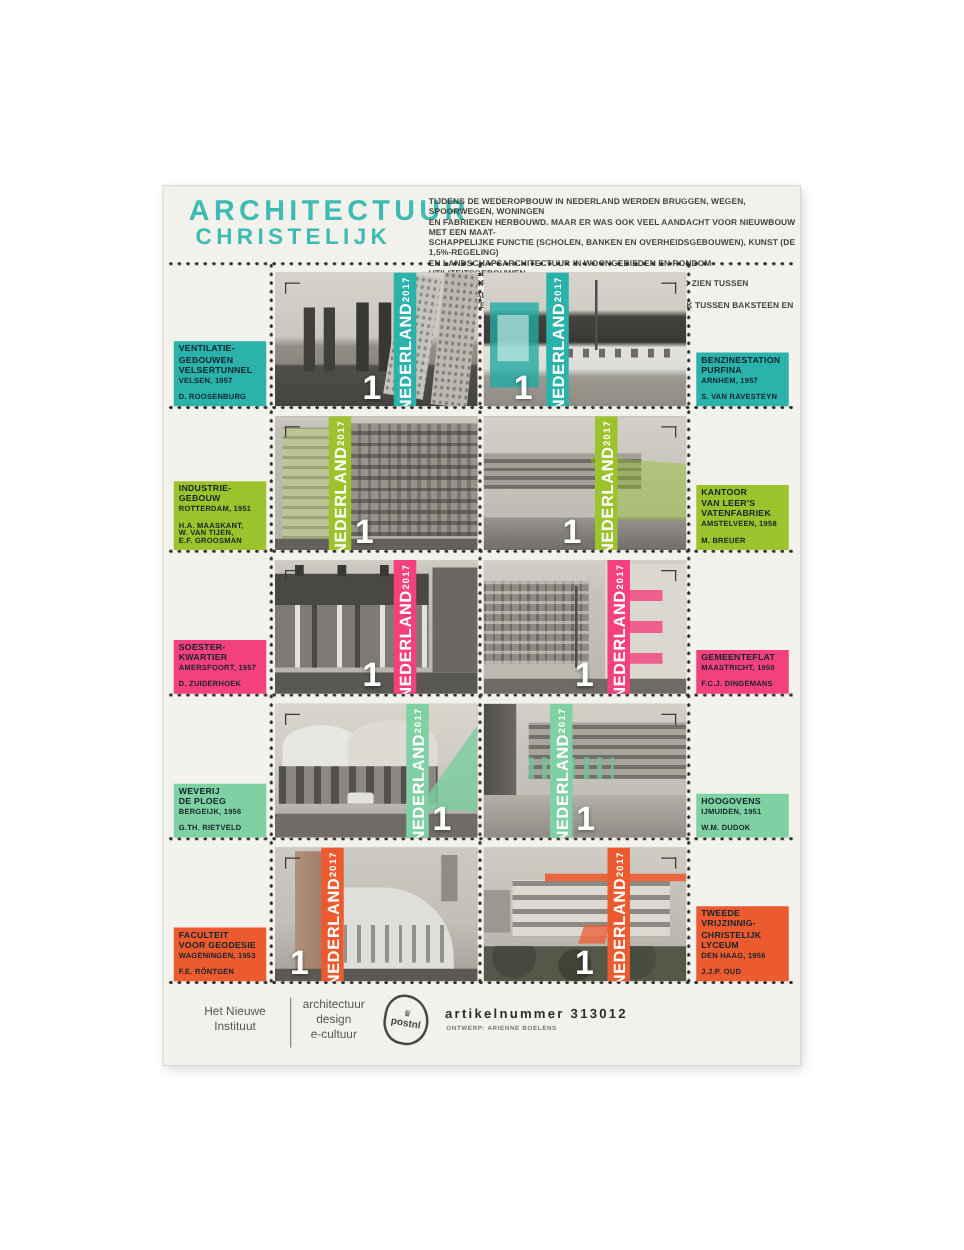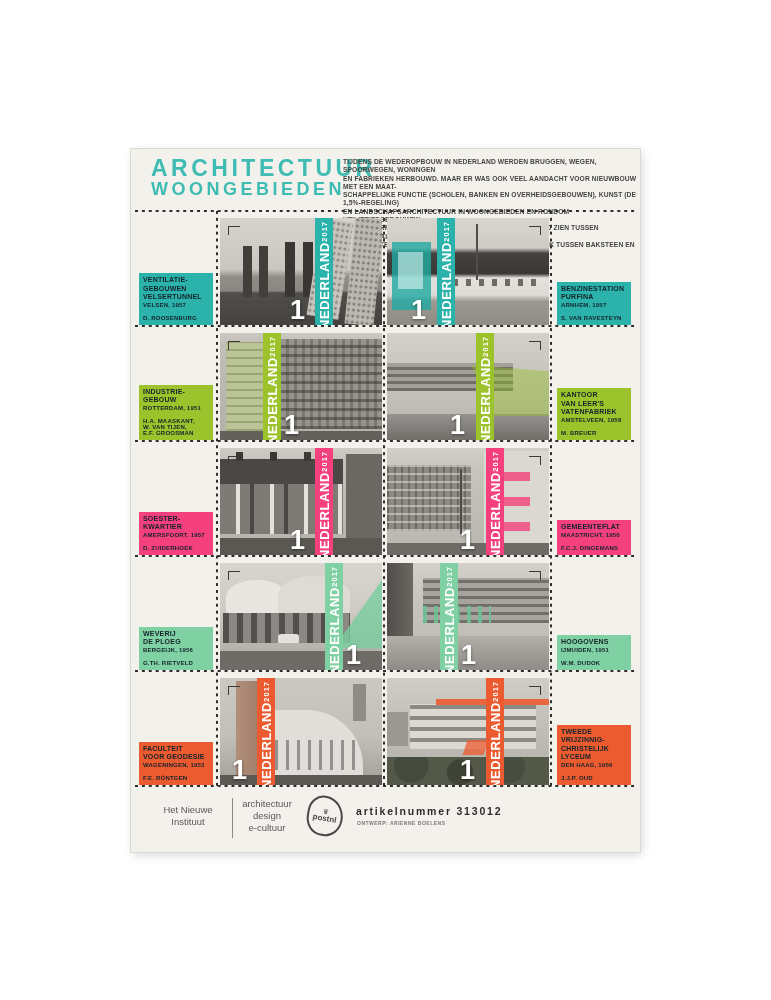--- a/index.html
+++ b/index.html
@@ -149,21 +149,21 @@
                        radial-gradient(circle at 75% 35%,#484d3f 13%,rgba(0,0,0,0) 14%),#545848;}
 </style>
 </head>
 <body>
 
 <div id="canvas">
   <div class="sheet">
 
     <div class="header-title">
       <div class="ht1">ARCHITECTUUR</div>
-      <div class="ht2">WOONGEBIEDEN</div>
+      <div class="ht2">CHRISTELIJK</div>
     </div>
     <div class="intro">TIJDENS DE WEDEROPBOUW IN NEDERLAND WERDEN BRUGGEN, WEGEN, SPOORWEGEN, WONINGEN
 EN FABRIEKEN HERBOUWD. MAAR ER WAS OOK VEEL AANDACHT VOOR NIEUWBOUW MET EEN MAAT-
 SCHAPPELIJKE FUNCTIE (SCHOLEN, BANKEN EN OVERHEIDSGEBOUWEN), KUNST (DE 1,5%-REGELING)
 EN LANDSCHAPSARCHITECTUUR IN WOONGEBIEDEN EN RONDOM UTILITEITSGEBOUWEN.
 DE ONTWERPEN VAN DE WEDEROPBOUW LATEN EEN STRIJD ZIEN TUSSEN TRADITIONALISTEN,
 MODERNISTEN EN SHAKE-HANDS-ARCHITECTUUR (HUWELIJK TUSSEN BAKSTEEN EN BETON).</div>
 
     <div class="perf-h" style="top:60px"></div>
     <div class="perf-h" style="top:175px"></div>

